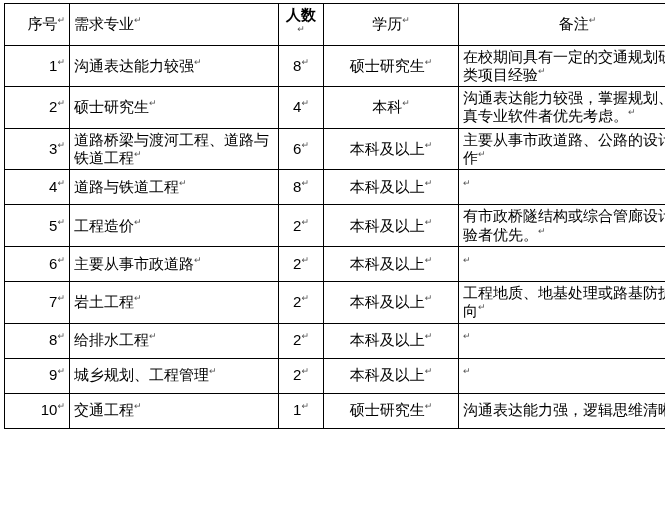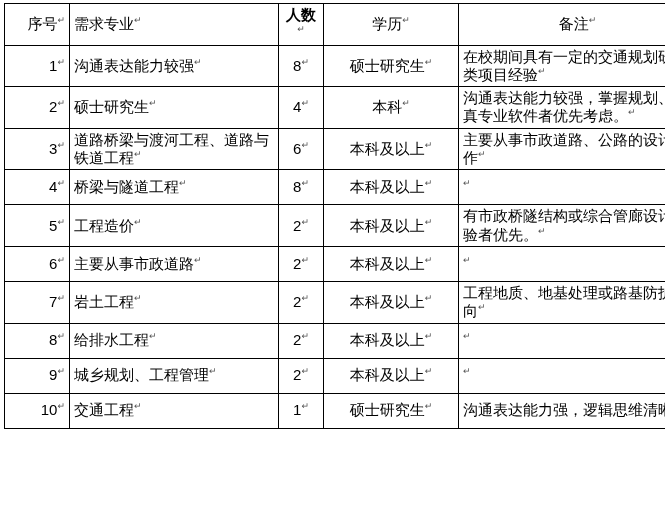--- a/index.html
+++ b/index.html
@@ -83,21 +83,21 @@
     </tr>
     <tr>
       <td class="col-idx"><span>3</span><span class="mark">↵</span></td>
       <td class="col-major multiline"><span>道路桥梁与渡河工程、道路与铁道工程</span><span class="mark">↵</span></td>
       <td class="col-num"><span>6</span><span class="mark">↵</span></td>
       <td class="col-edu"><span>本科及以上</span><span class="mark">↵</span></td>
       <td class="col-note multiline"><span class="note-text">主要从事市政道路、公路的设计工作</span><span class="mark">↵</span></td>
     </tr>
     <tr>
       <td class="col-idx"><span>4</span><span class="mark">↵</span></td>
-      <td class="col-major"><span>桥梁与隧道工程</span><span class="mark">↵</span></td>
+      <td class="col-major"><span>道路与铁道工程</span><span class="mark">↵</span></td>
       <td class="col-num"><span>8</span><span class="mark">↵</span></td>
       <td class="col-edu"><span>本科及以上</span><span class="mark">↵</span></td>
       <td class="col-note"><span class="note-text"></span><span class="mark">↵</span></td>
     </tr>
     <tr>
       <td class="col-idx"><span>5</span><span class="mark">↵</span></td>
       <td class="col-major"><span>工程造价</span><span class="mark">↵</span></td>
       <td class="col-num"><span>2</span><span class="mark">↵</span></td>
       <td class="col-edu"><span>本科及以上</span><span class="mark">↵</span></td>
       <td class="col-note multiline"><span class="note-text">有市政桥隧结构或综合管廊设计经验者优先。</span><span class="mark">↵</span></td>

